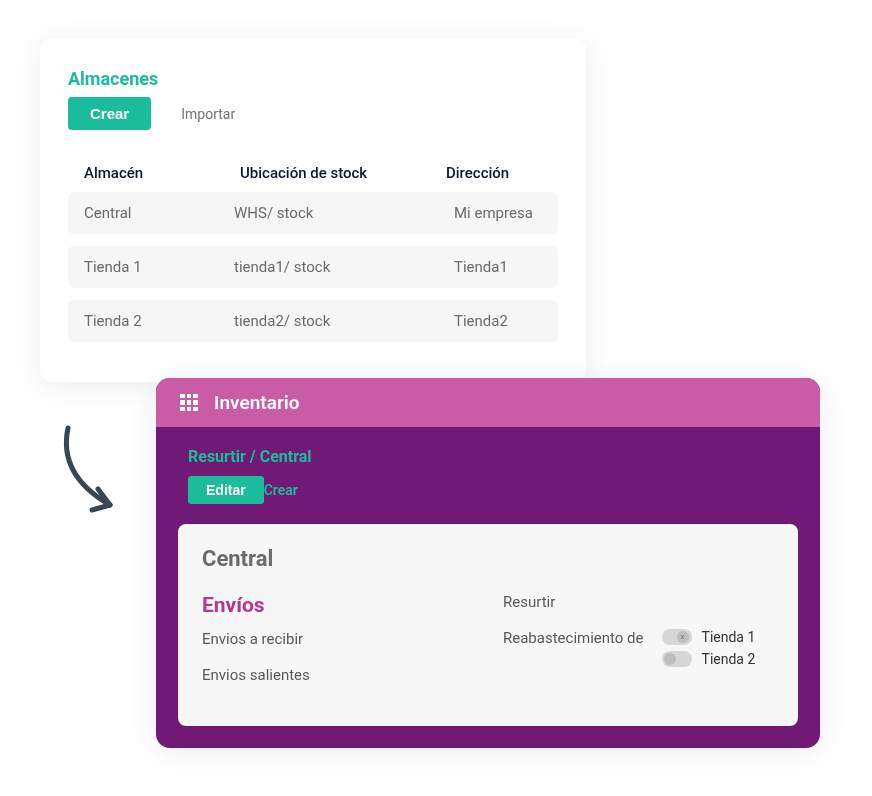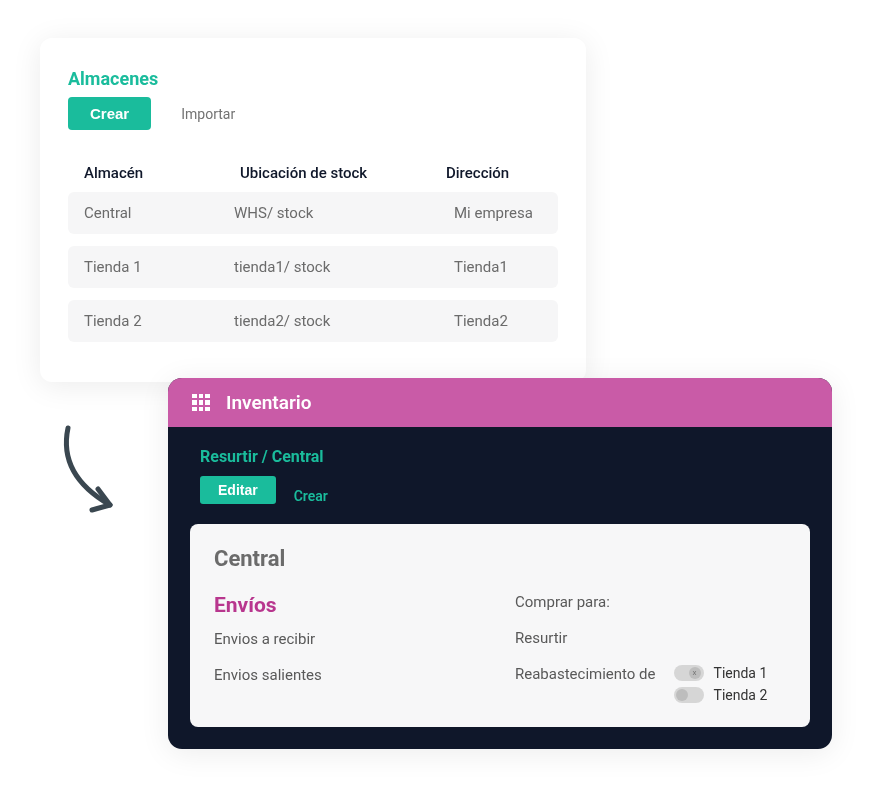--- a/index.html
+++ b/index.html
@@ -77,24 +77,24 @@
 .arrow-wrap {
   position: absolute;
   left: 50px;
   top: 420px;
 }
 .arrow-wrap svg { width: 100px; height: 110px; }
 
 
 .card-bottom {
   position: absolute;
-  left: 168px;
+  left: 156px;
   top: 378px;
   width: 664px;
-  background: #0f172a;
+  background: #701a75;
   border-radius: 14px;
   box-shadow: 0 4px 30px rgba(0,0,0,0.08);
   overflow: hidden;
   padding-bottom: 22px;
 }
 
 .header-pink {
   background: #c95ba7;
   color: #fff;
   padding: 13px 24px;
@@ -114,21 +114,21 @@
 .grid-icon span { background: #fff; width: 100%; height: 100%; }
 
 .breadcrumb {
   padding: 20px 32px 0 32px;
   color: #1abc9c;
   font-weight: 700;
   font-size: 16px;
 }
 .action-row {
   padding: 10px 32px 20px 32px;
-  display: flex; gap: 18px; align-items: flex-end;
+  display: flex; align-items: center;
 }
 .btn-edit {
   background: #1abc9c;
   color: #fff;
   font-weight: 700;
   font-size: 14px;
   border: none;
   padding: 6px 18px;
   border-radius: 3px;
   cursor: pointer;
@@ -248,21 +248,20 @@
     <div class="panel-title">Central</div>
 
     <div class="cols">
       <div class="col-left">
         <div class="section-h">Envíos</div>
         <div class="line-item">Envios a recibir</div>
         <div class="line-item">Envios salientes</div>
       </div>
 
       <div class="col-right">
-        <div class="line-item">Comprar para:</div>
         <div class="line-item">Resurtir</div>
         <div class="reab-row">
           <div class="line-item" style="margin-bottom:0">Reabastecimiento de</div>
           <div class="toggles">
             <div class="toggle-row">
               <div class="toggle on">
                 <div class="knob"><span class="toggle-knob-label">x</span></div>
               </div>
               <span>Tienda 1</span>
             </div>

